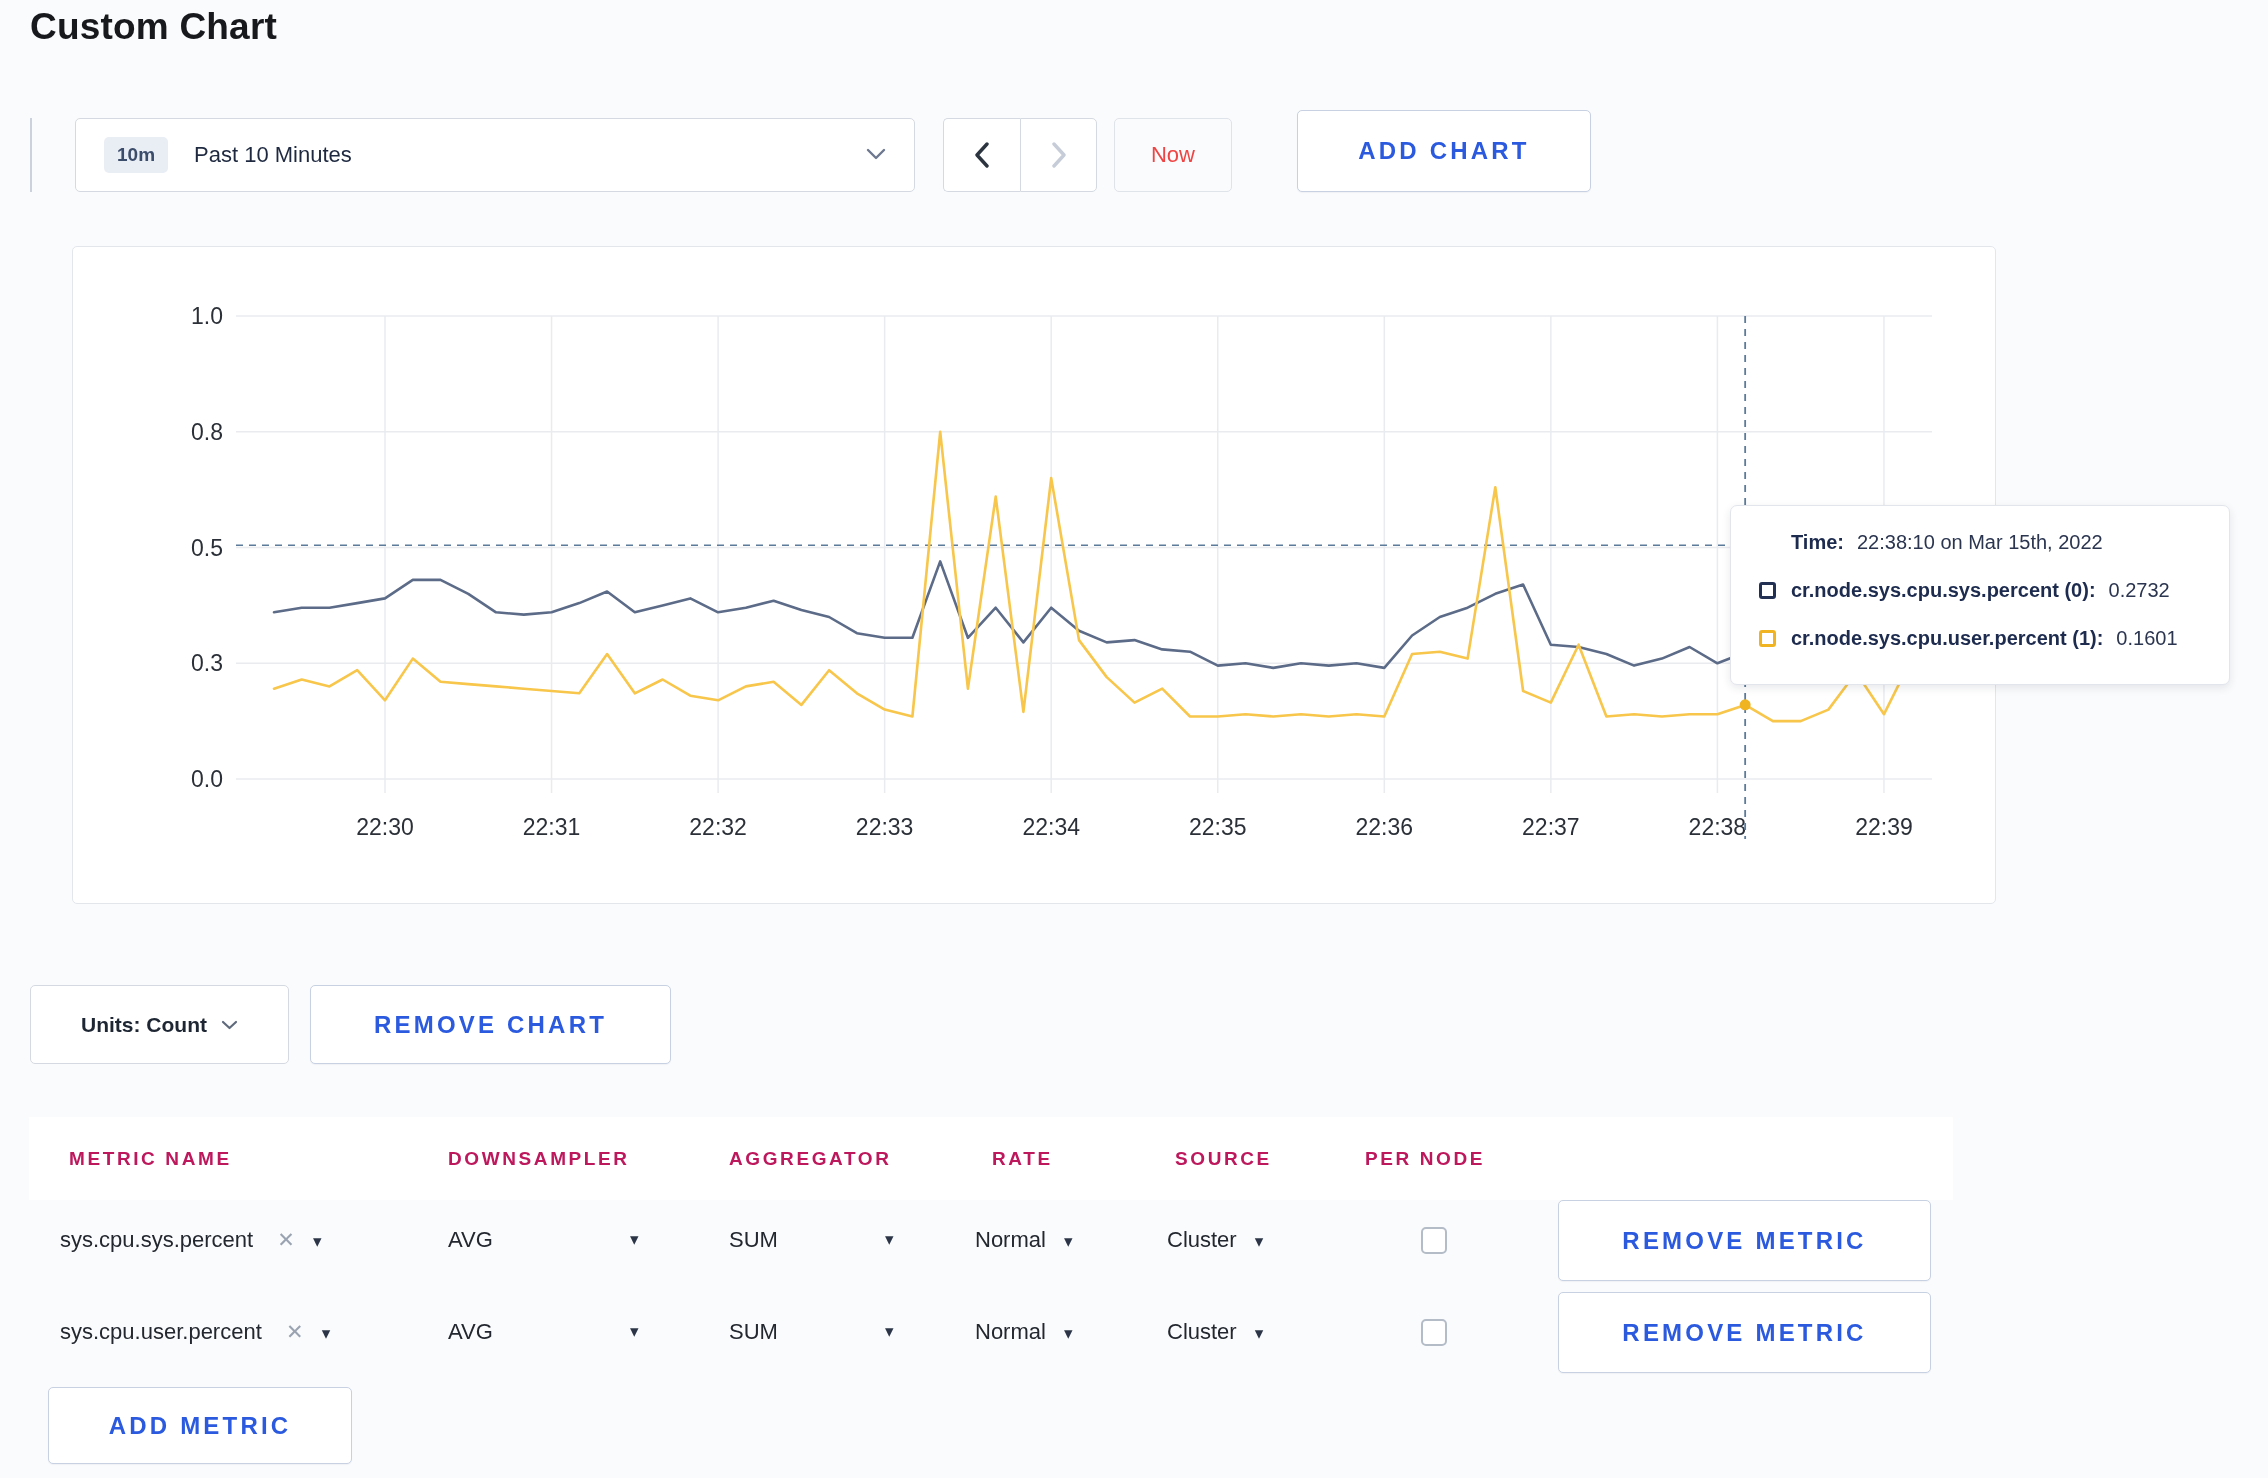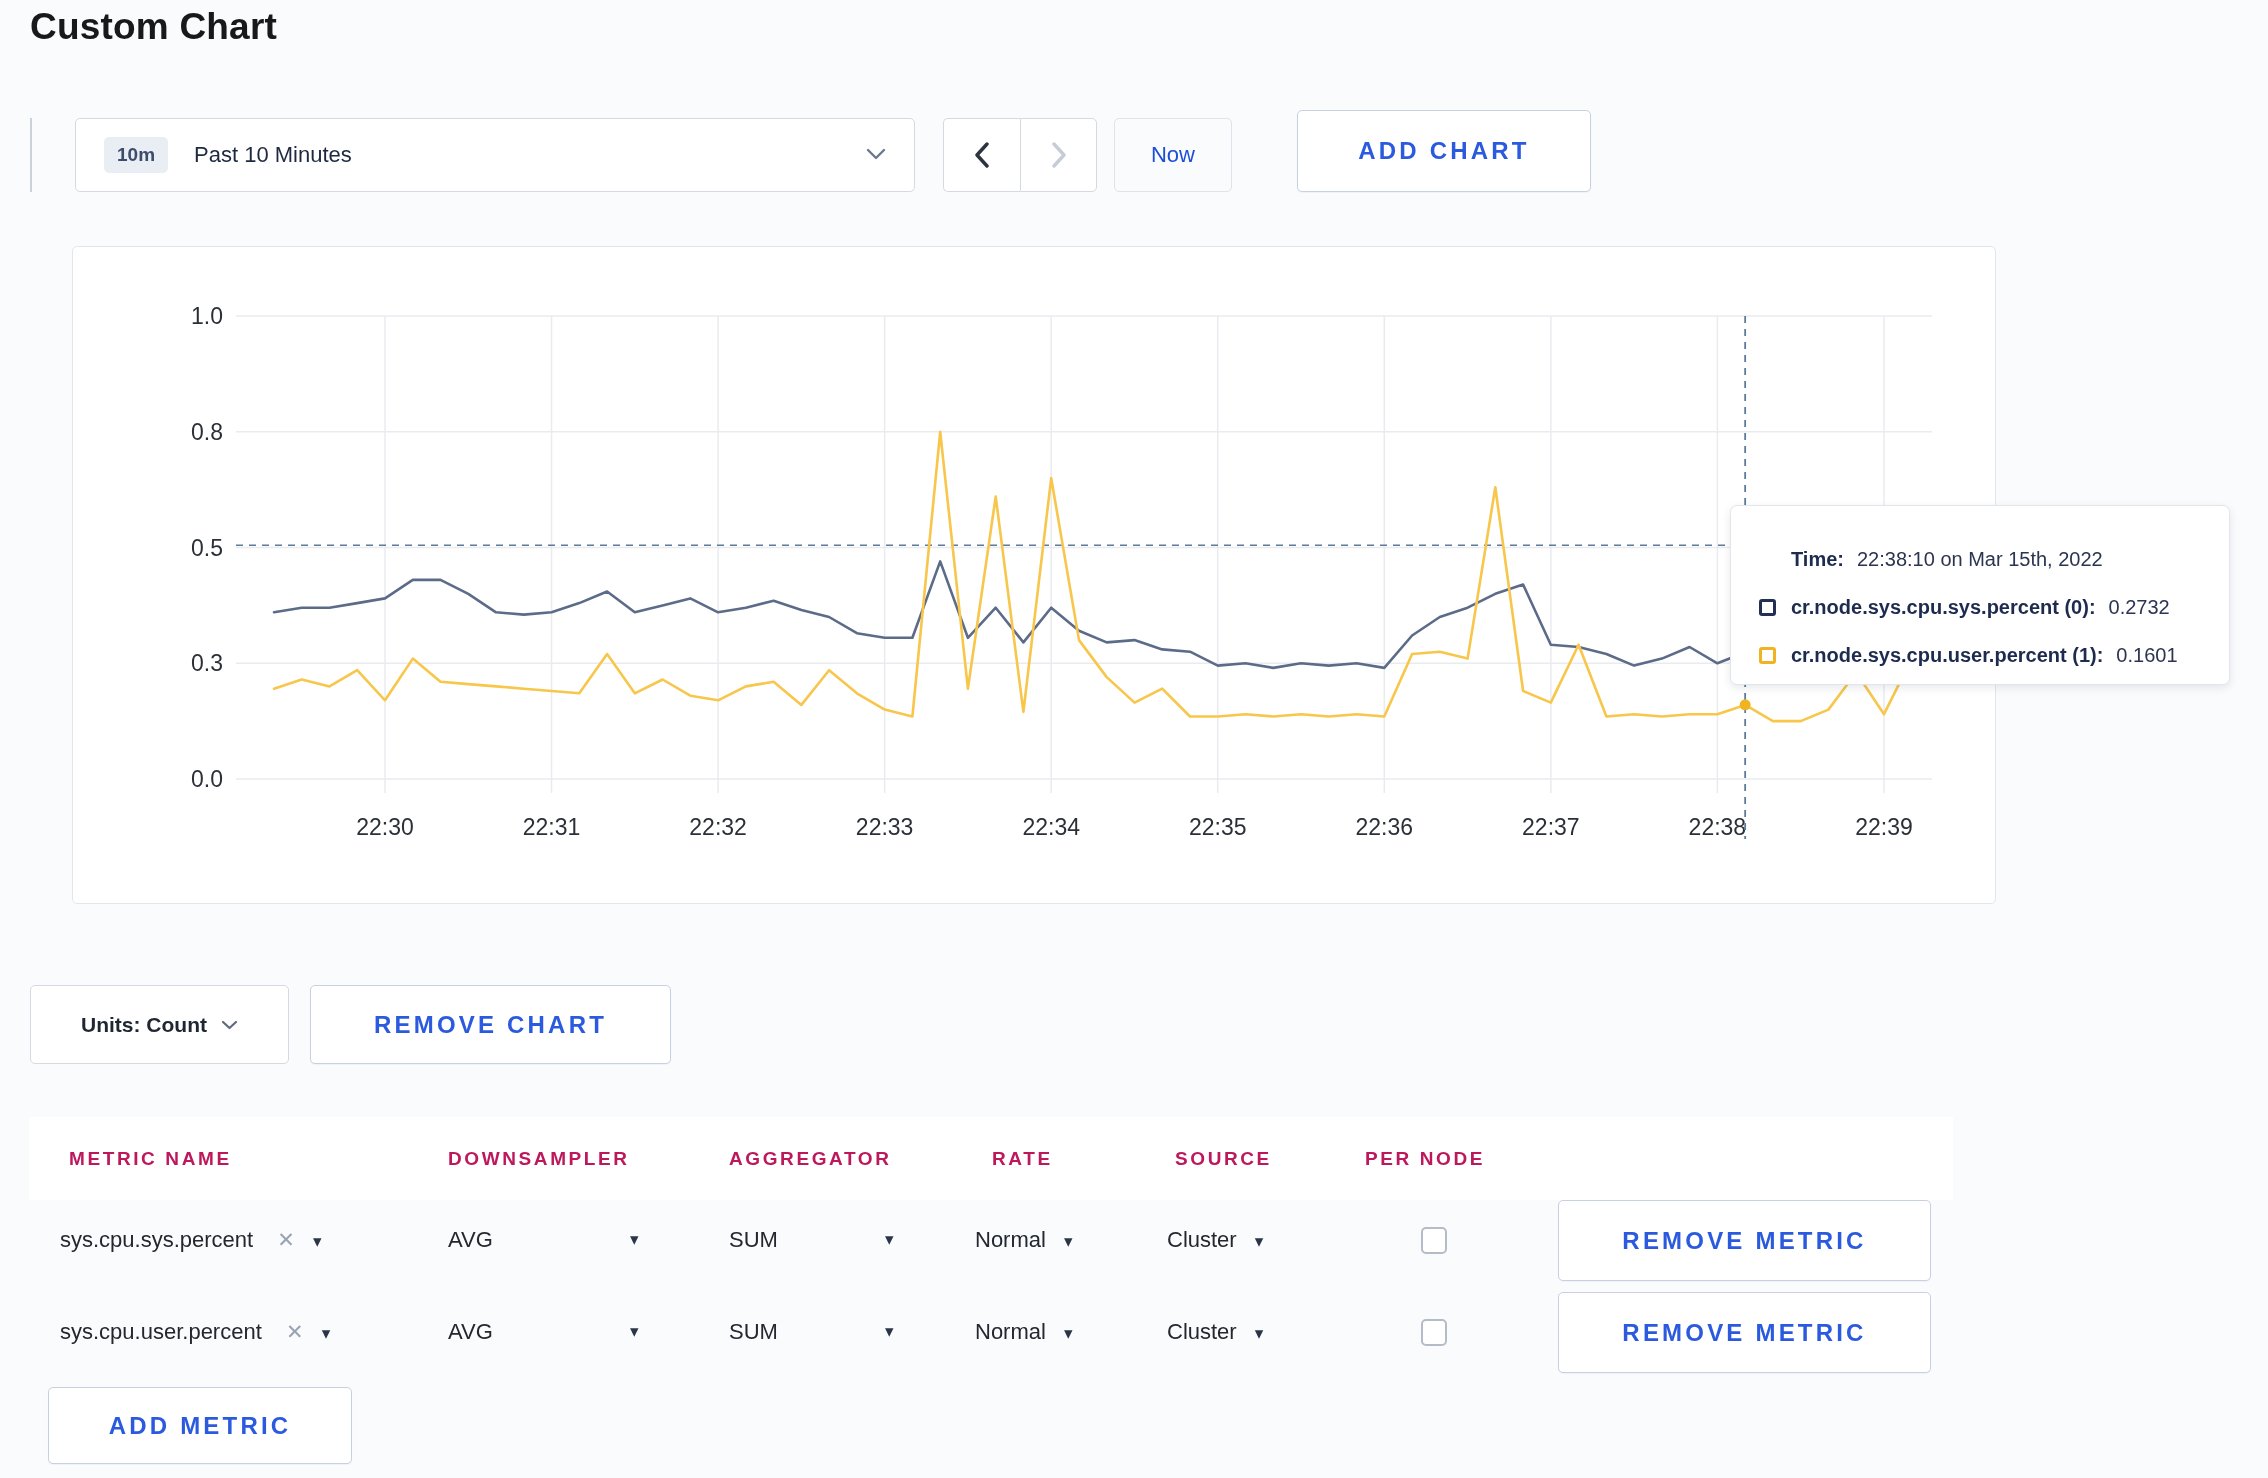--- a/index.html
+++ b/index.html
@@ -37,21 +37,21 @@
   .nav-btn {
     width:77px; height:74px; background:#fff; border:1px solid #d5dae2;
     display:flex; align-items:center; justify-content:center; cursor:pointer;
   }
   .nav-btn.prev { border-radius:5px 0 0 5px; border-right-width:0; }
   .nav-btn.next { border-radius:0 5px 5px 0; border-left:1px solid #d5dae2; }
   #now-button {
     left:1114px; top:118px; width:118px; height:74px;
     border:1px solid #dfe3ea; border-radius:5px;
     display:flex; align-items:center; justify-content:center;
-    font-size:22px; color:#1d4ed8; background:transparent; cursor:default;
+    font-size:22px; color:#ef4444; background:transparent; cursor:default;
   }
   .blue-btn {
     background:#fff; border:1px solid #c7d1e2; border-radius:5px;
     color:#2b5adf; font-weight:700; letter-spacing:3.2px; font-size:24px;
     display:flex; align-items:center; justify-content:center; cursor:pointer;
     box-shadow:0 1px 1px rgba(40,60,110,.05);
   }
   #add-chart-button { left:1297px; top:110px; width:294px; height:82px; }
 
   
@@ -60,21 +60,21 @@
     background:#fff; border:1px solid #e3e7ec; border-radius:5px;margin-left:43px;
   }
   #chart-svg { position:absolute; left:0; top:0; }
   #chart-svg text { font-family:"Liberation Sans", sans-serif; font-size:23px; fill:#2b3038; }
 
   
   #chart-tooltip {
     left:1730px; top:505px; width:500px; height:180px;
     background:#fff; border:1px solid #e2e6ec; border-radius:7px;
     box-shadow:0 3px 9px rgba(30,40,70,.10);
-    padding:36px 26px 0 28px; z-index:20;
+    padding:19px 26px 0 28px; z-index:20;
   }
   .tt-row { display:flex; align-items:center; height:34px; margin-bottom:14px; font-size:20px; }
   .tt-time-row { padding-left:32px; }
   .tt-label { font-weight:700; color:#1d2b4f; }
   .tt-value { color:#2b3550; margin-left:13px; }
   .tt-swatch {
     width:17px; height:17px; border-radius:3px; background:#fff;
     border:3px solid #223053; margin-right:15px; flex:0 0 auto;
   }
 

